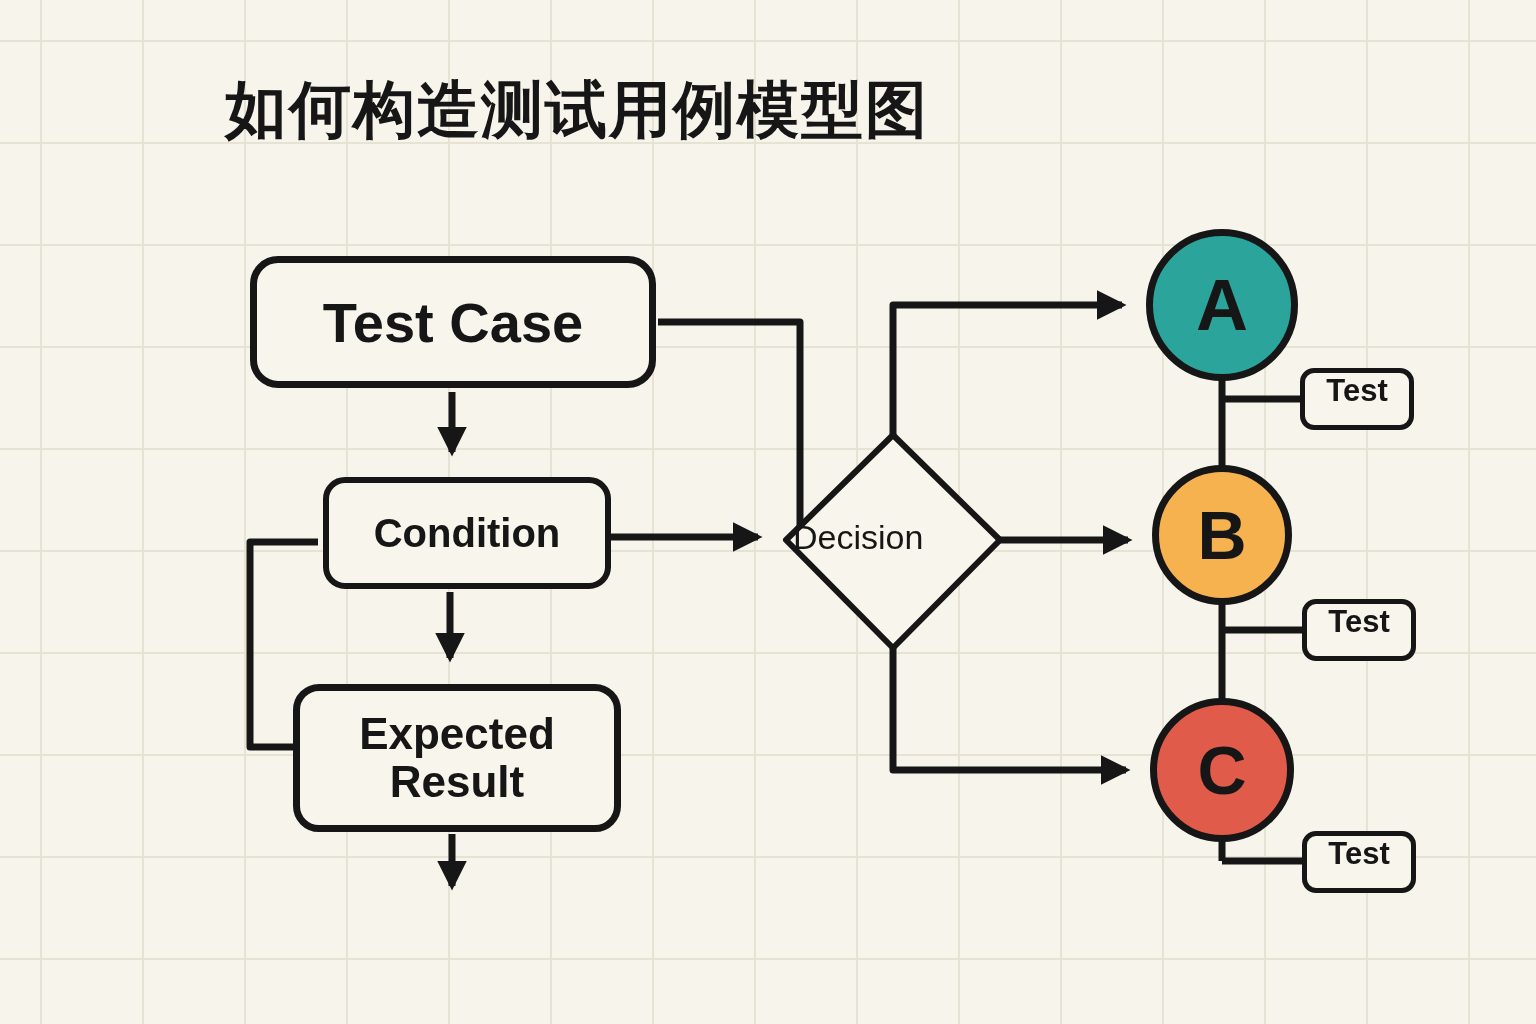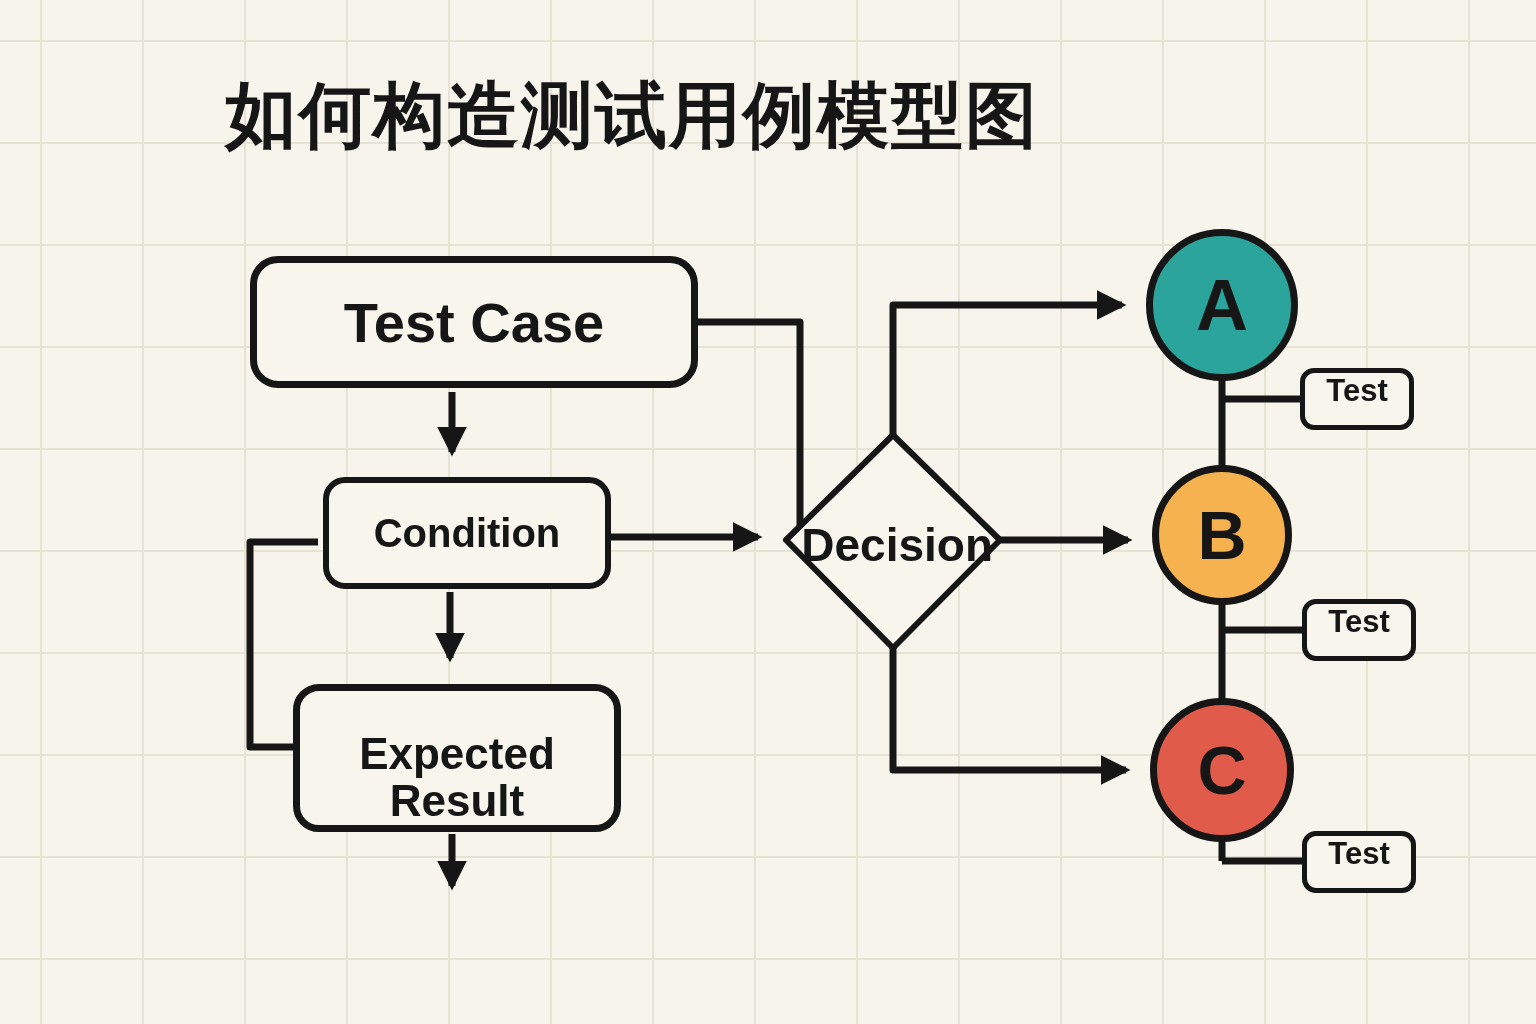--- a/index.html
+++ b/index.html
@@ -15,45 +15,45 @@
     background-color:#f7f4eb;
     background-image:
       linear-gradient(#e6e2d4 2px, transparent 2px),
       linear-gradient(90deg, #e6e2d4 2px, transparent 2px);
     background-size:102px 102px;
     background-position:40px 40px;
   }
   .title{
     position:absolute;
     left:225px; top:68px; width:1080px;
-    font-size:72px;
+    font-size:62px;
     font-weight:800;
     color:#161616;
     letter-spacing:2px;
     white-space:nowrap;
   }
   svg.wires{position:absolute;left:0;top:0;}
   .node{
     position:absolute;
     box-sizing:border-box;
     background:#f8f5ec;
     border:7px solid #161616;
     display:flex;
     align-items:center;
     justify-content:center;
     text-align:center;
     color:#161616;
     font-weight:800;
   }
-  .box-testcase{left:250px;top:256px;width:448px;height:132px;border-radius:28px;font-size:56px;}
+  .box-testcase{left:250px;top:256px;width:406px;height:132px;border-radius:28px;font-size:56px;}
   .box-condition{left:323px;top:477px;width:288px;height:112px;border-width:6px;border-radius:22px;font-size:40px;}
-  .box-expected{left:293px;top:684px;width:328px;height:148px;border-radius:26px;font-size:44px;line-height:1.08;padding:0 30px;align-items:flex-end;}
+  .box-expected{left:293px;top:684px;width:328px;height:148px;border-radius:26px;font-size:44px;line-height:1.08;padding:0 30px;}
   .decision-label{
     position:absolute;left:793px;top:518px;width:200px;
-    text-align:right;font-size:46px;font-weight:700;color:#161616;
+    text-align:left;font-size:34px;font-weight:400;color:#161616;
   }
   .circle{
     position:absolute;
     box-sizing:border-box;
     border:7px solid #161616;
     border-radius:50%;
     display:flex;align-items:center;justify-content:center;
     font-weight:800;color:#161616;
   }
   .circle-a{left:1146px;top:229px;width:152px;height:152px;font-size:72px;}

